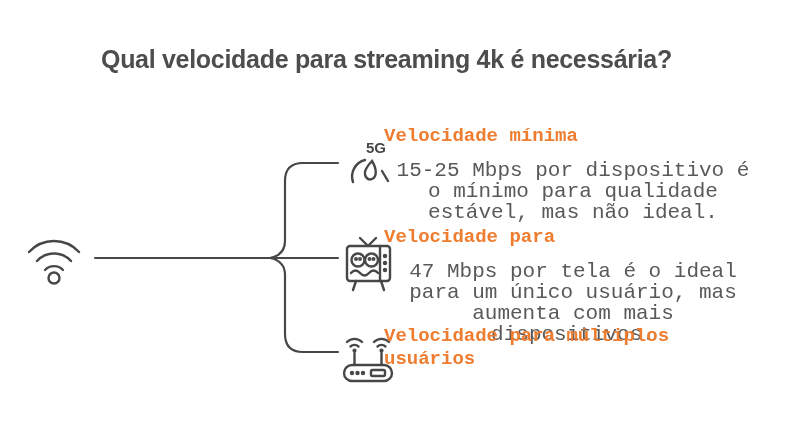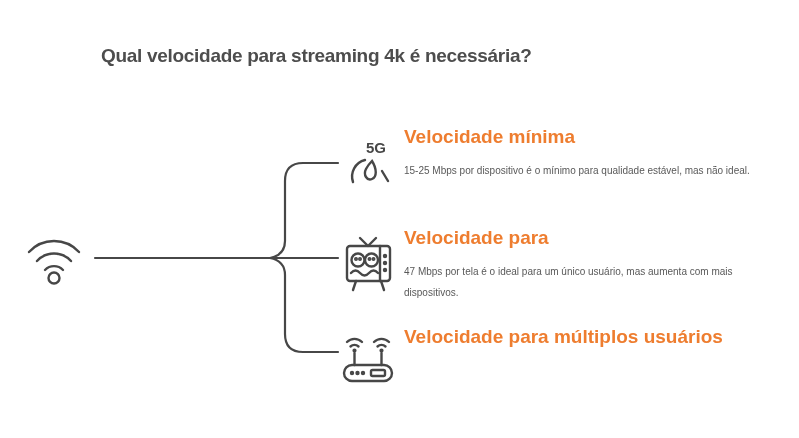--- a/index.html
+++ b/index.html
@@ -11,21 +11,21 @@
     width: 799px;
     height: 438px;
     background: #ffffff;
     overflow: hidden;
   }
 
   .page-title {
     position: absolute;
     left: 101px;
     top: 45px;
-    font-size: 19px;
+    font-size: 25px;
     font-weight: bold;
     color: #4d4d4d;
     letter-spacing: -0.3px;
     white-space: nowrap;
   }
 
   .connectors {
     position: absolute;
     left: 0; top: 0;
     width: 799px;
@@ -40,36 +40,38 @@
     width: 58px;
     height: 56px;
   }
 
   .branch { position: absolute; }
 
   .branch-icon { position: absolute; }
 
   .branch-text {
     position: absolute;
-    left: 404px;
+    left: 384px;
     width: 378px;
+    font-family: Liberation Mono, monospace;
   }
 
   .branch-heading {
     font-size: 19px;
     line-height: 23px;
     font-weight: bold;
     color: #ee7d2f;
   }
 
   .branch-body {
     margin-top: 12px;
-    font-size: 10px;
+    font-size: 21px;
     line-height: 21px;
     color: #595959;
+    text-align: center;
   }
 
   .icon-stroke { stroke: #474747; fill: none; }
   .icon-fill   { fill: #474747; }
   .fiveg-label {
     font-family: "Liberation Sans", sans-serif;
     font-size: 15px;
     font-weight: bold;
     fill: #474747;
   }

